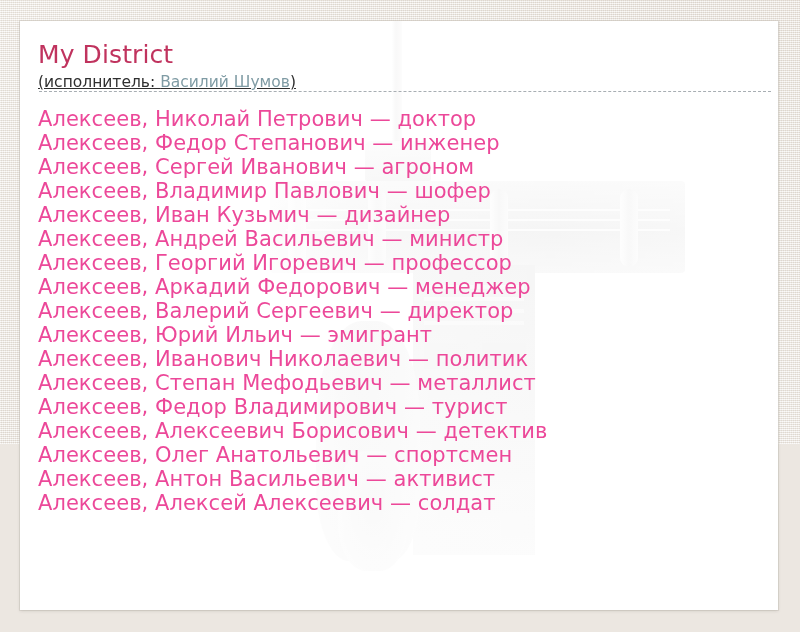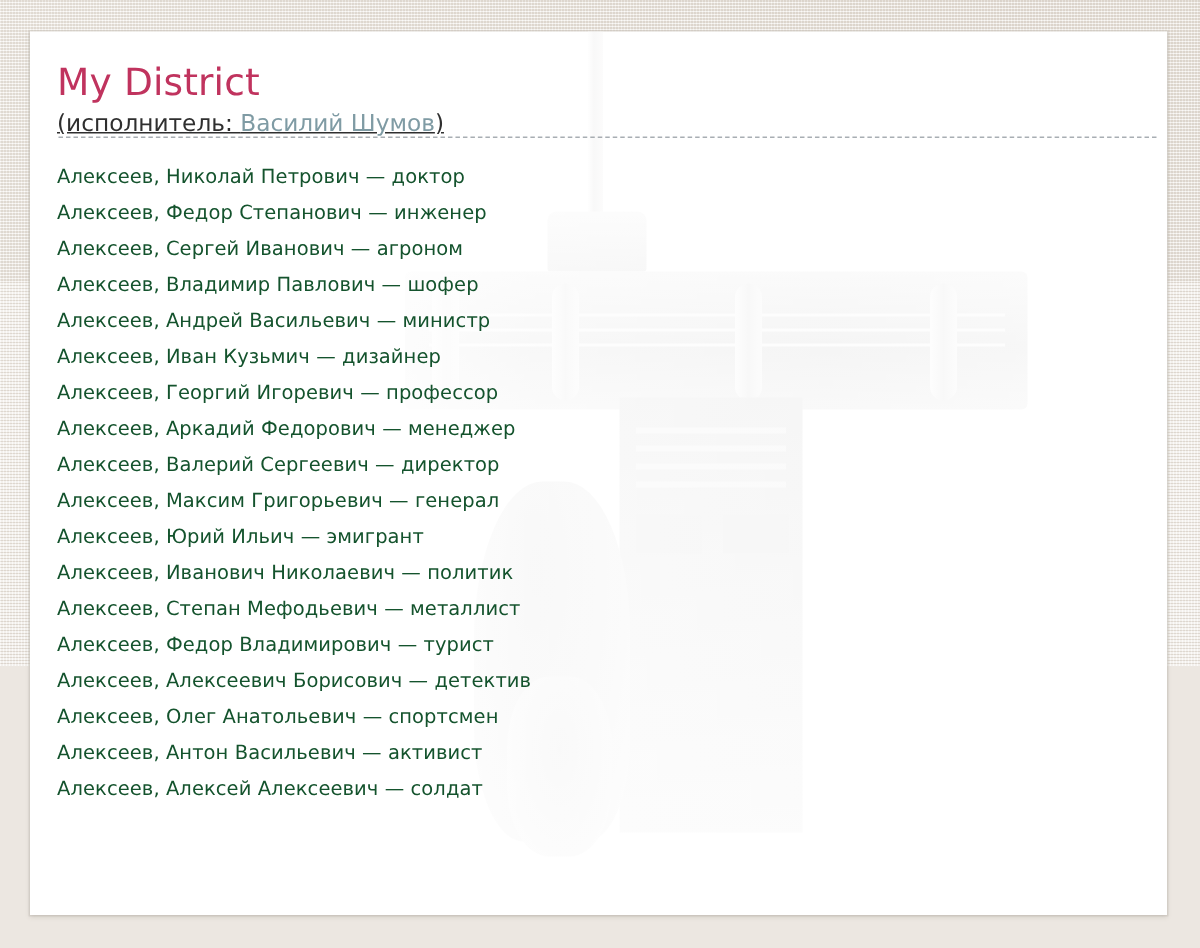--- a/index.html
+++ b/index.html
@@ -170,23 +170,23 @@
   #entry-list {
     position: absolute;
     left: 18px;
     top: 86px;
     right: 10px;
     margin: 0;
     padding: 0;
     list-style: none;
   }
   #entry-list li {
-    font-size: 13px;
+    font-size: 21px;
     line-height: 24px;
-    color: #14532d;
+    color: #ec4899;
     white-space: nowrap;
     letter-spacing: 0.05px;
   }
 </style>
 </head>
 <body>
 
 <div id="slide-frame">
 
   <div id="slide-canvas">
@@ -221,26 +221,25 @@
         <p id="subtitle"><span>(исполнитель: </span><a id="artist-link" href="#">Василий Шумов</a><span>)</span></p>
       </div>
 
       <div id="title-rule"></div>
 
       <ul id="entry-list">
           <li>Алексеев, Николай Петрович — доктор</li>
           <li>Алексеев, Федор Степанович — инженер</li>
           <li>Алексеев, Сергей Иванович — агроном</li>
           <li>Алексеев, Владимир Павлович — шофер</li>
+          <li>Алексеев, Иван Кузьмич — дизайнер</li>
           <li>Алексеев, Андрей Васильевич — министр</li>
-          <li>Алексеев, Иван Кузьмич — дизайнер</li>
           <li>Алексеев, Георгий Игоревич — профессор</li>
           <li>Алексеев, Аркадий Федорович — менеджер</li>
           <li>Алексеев, Валерий Сергеевич — директор</li>
-          <li>Алексеев, Максим Григорьевич — генерал</li>
           <li>Алексеев, Юрий Ильич — эмигрант</li>
           <li>Алексеев, Иванович Николаевич — политик</li>
           <li>Алексеев, Степан Мефодьевич — металлист</li>
           <li>Алексеев, Федор Владимирович — турист</li>
           <li>Алексеев, Алексеевич Борисович — детектив</li>
           <li>Алексеев, Олег Анатольевич — спортсмен</li>
           <li>Алексеев, Антон Васильевич — активист</li>
           <li>Алексеев, Алексей Алексеевич — солдат</li>
         </ul>
 

